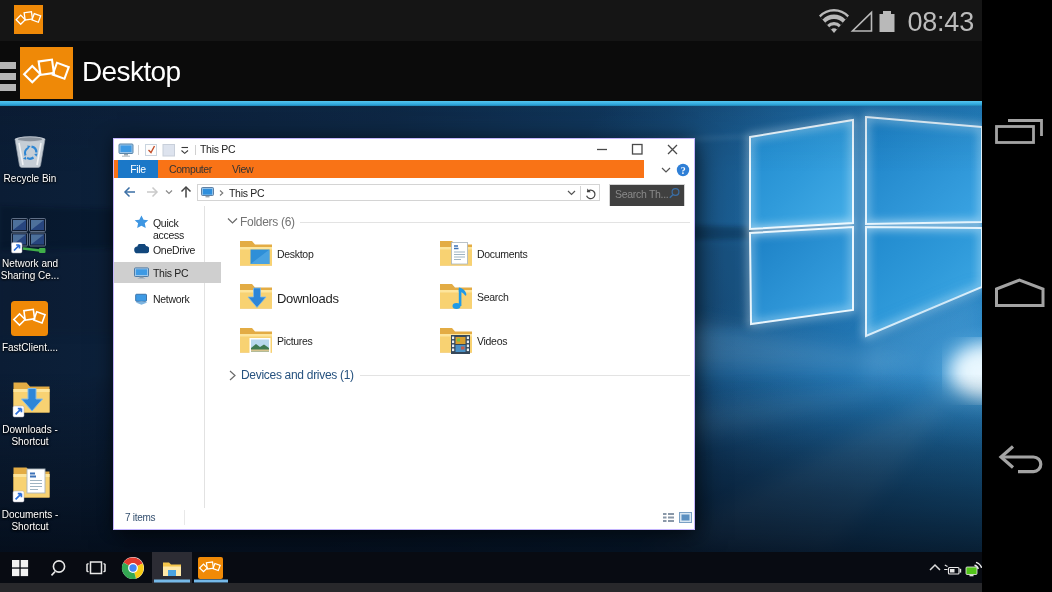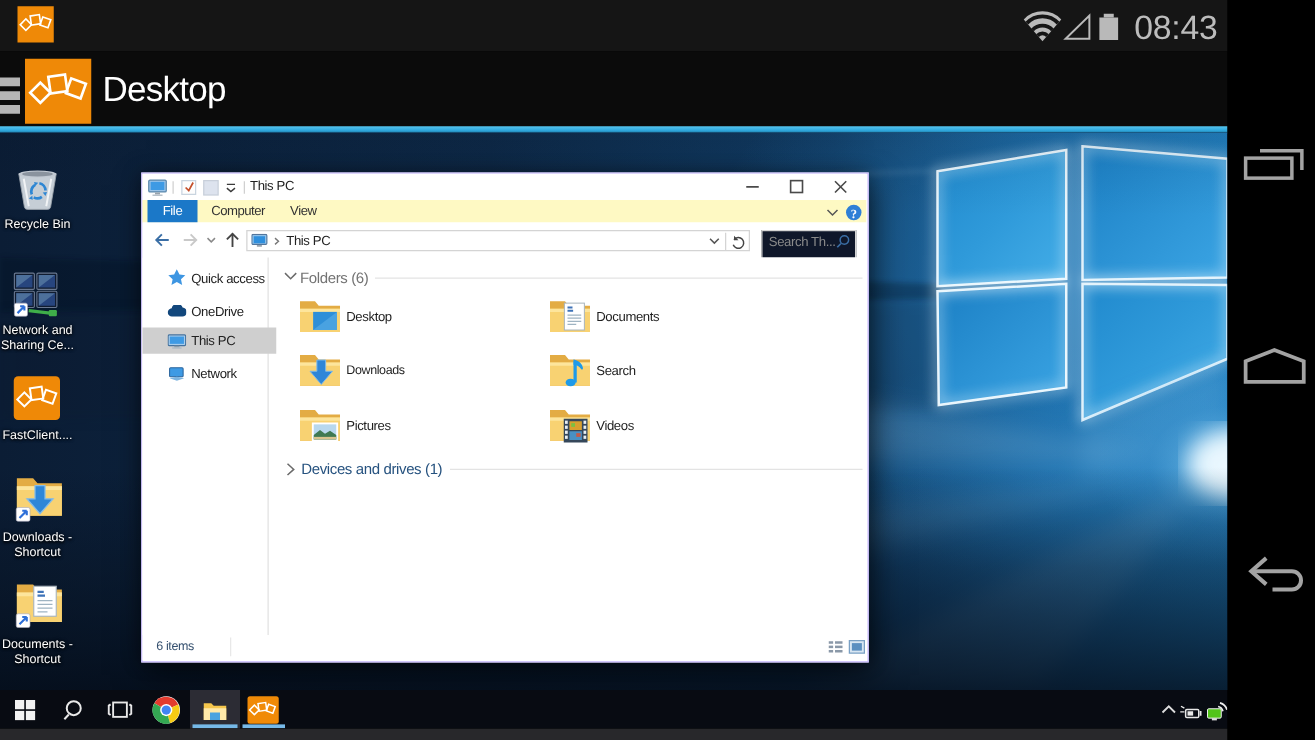--- a/index.html
+++ b/index.html
@@ -286,21 +286,21 @@
           <line x1="77.5" y1="3" x2="77.5" y2="13" stroke="#d0d0d0"></line>
         </svg>
         <div class="abs" style="left:86px;top:4px;font-size:10.5px;color:#222">This PC</div>
         <svg class="abs" style="left:478px;top:0" width="100" height="21" viewBox="0 0 100 21" stroke="#4a4a4a" fill="none">
           <line x1="5" y1="10.5" x2="15" y2="10.5" stroke-width="1.3"></line>
           <rect x="40.5" y="5.5" width="9.5" height="9.5" stroke-width="1.3"></rect>
           <path d="M76,6 L85,15 M85,6 L76,15" stroke-width="1.3"></path>
         </svg>
       </div>
 
-      <div class="abs" style="left:0;top:21px;width:579px;height:18px;background:#fef9c3">
+      <div class="abs" style="left:0;top:21px;width:530px;height:18px;background:#f97316">
         <div class="abs" style="left:4px;top:0;width:40px;height:18px;background:#1b78c8;color:#fff;font-size:10.5px;text-align:center;line-height:18px">File</div>
         <div class="abs" style="left:55px;top:0;font-size:10.5px;line-height:18px;color:#333;letter-spacing:-0.4px">Computer</div>
         <div class="abs" style="left:118px;top:0;font-size:10.5px;line-height:18px;color:#333">View</div>
         <svg class="abs" style="left:545px;top:3px" width="32" height="14" viewBox="0 0 32 14">
           <path d="M3,5 L7,9 L11,5" fill="none" stroke="#555" stroke-width="1.2"></path>
           <circle cx="24" cy="7" r="6.2" fill="#2f7fd6"></circle>
           <text x="24" y="11" text-anchor="middle" font-size="10" font-weight="bold" fill="#fff" font-family="Liberation Serif">?</text>
         </svg>
       </div>
 
@@ -332,32 +332,32 @@
           <div class="abs" style="left:31px;top:2px;font-size:10.5px;color:#222">This PC</div>
           <svg class="abs" style="left:366px;top:1px" width="36" height="14" viewBox="0 0 36 14">
             <path d="M4,5 L7.5,8.5 L11,5" fill="none" stroke="#555" stroke-width="1.2"></path>
             <line x1="16.5" y1="0" x2="16.5" y2="14" stroke="#d4d4d4"></line>
             <g fill="none" stroke="#444" stroke-width="1.2">
               <path d="M23.2,5.8 A4.3,4.3 0 1,1 22.6,9.8"></path>
               <path d="M23.2,2.6 L23.2,6.2 L26.8,6.2" stroke-width="0" fill="#444"></path>
             </g>
           </svg>
         </div>
-        <div class="abs" style="left:495px;top:6px;width:76px;height:27px;border:1px solid #d4d4d4;background:#0f172a">
+        <div class="abs" style="left:495px;top:6px;width:76px;height:27px;border:1px solid #d4d4d4;background:#404040">
           <div class="abs" style="left:5px;top:2.5px;font-size:10.5px;color:#8a8a8a">Search Th...</div>
           <svg class="abs" style="right:3px;top:2px" width="13" height="13" viewBox="0 0 13 13">
             <circle cx="7.5" cy="5" r="3.4" fill="none" stroke="#3a6ea5" stroke-width="1.2"></circle>
             <line x1="4.8" y1="7.8" x2="1.8" y2="10.8" stroke="#3a6ea5" stroke-width="1.4"></line>
           </svg>
         </div>
       </div>
 
       <div class="abs" style="left:0;top:67px;width:579px;height:302px;background:#fff">
 
-        <div class="abs" style="left:0;top:0;width:101px;height:302px;background:#fff;border-right:1px solid #e2e2e2">
+        <div class="abs" style="left:0;top:0;width:91px;height:302px;background:#fff;border-right:1px solid #e2e2e2">
           <div class="abs" style="left:0;top:56px;width:107px;height:21px;background:#cfcfcf"></div>
           <svg class="abs" style="left:20px;top:9px" width="16" height="14" viewBox="0 0 16 14">
             <path d="M8,0.5 L10.3,5 L15.3,5.6 L11.6,9 L12.6,14 L8,11.5 L3.4,14 L4.4,9 L0.7,5.6 L5.7,5 Z" fill="#3e96e2" transform="scale(0.93)"></path>
           </svg>
           <div class="abs" style="left:39px;top:11px;font-size:10.5px;color:#222">Quick access</div>
           <svg class="abs" style="left:20px;top:38px" width="15" height="11" viewBox="0 0 18 12">
             <path d="M4.5,10.5 a4,4 0 0 1 -0.5,-8 a5.5,5.5 0 0 1 10.5,-0.6 a4.2,4.2 0 0 1 -0.5,8.6 z" fill="#12477c"></path>
           </svg>
           <div class="abs" style="left:39px;top:37.5px;font-size:10.5px;color:#222">OneDrive</div>
           <svg class="abs" style="left:20px;top:61px" width="15" height="12.5" viewBox="0 0 18 14">
@@ -400,21 +400,21 @@
             </g>
           </svg>
           <div class="abs" style="left:255px;top:42px;font-size:10.5px;color:#1e1e1e">Documents</div>
 
           <svg class="abs" style="left:17px;top:76px" width="34" height="29" viewBox="0 0 34 29">
             <path d="M1,2 h12 l3,3.5 h17 v21 h-32 z" fill="#e3ac44"></path>
             <path d="M1,8 h32 v18.5 h-32 z" fill="#f8d272"></path>
             <path d="M1,8 h32 v2.5 h-32 z" fill="#fde59c"></path>
             <path d="M14.5,6 h7 v9 h5.5 l-9,10.5 l-9,-10.5 h5.5 z" fill="#2e86d8" stroke="#7db9e8" stroke-width="0.8"></path>
           </svg>
-          <div class="abs" style="left:55px;top:85px;font-size:10px;color:#1e1e1e">Downloads</div>
+          <div class="abs" style="left:55px;top:85px;font-size:13px;color:#1e1e1e">Downloads</div>
           <svg class="abs" style="left:217px;top:76px" width="34" height="29" viewBox="0 0 34 29">
             <path d="M1,2 h12 l3,3.5 h17 v21 h-32 z" fill="#e3ac44"></path>
             <path d="M1,8 h32 v18.5 h-32 z" fill="#f8d272"></path>
             <path d="M1,8 h32 v2.5 h-32 z" fill="#fde59c"></path>
             <g fill="#1e9ae8">
               <ellipse cx="17.5" cy="24" rx="4" ry="3"></ellipse>
               <rect x="19.8" y="7" width="2.6" height="17"></rect>
               <path d="M19.8,5.5 c0,0 6.5,1 7.5,6.5 c0.3,1.8 -0.8,2.2 -1.6,1 c-1.2,-1.8 -3,-3 -5.9,-3.2 z"></path>
             </g>
           </svg>
@@ -458,21 +458,21 @@
 
           <svg class="abs" style="left:4px;top:163px" width="14" height="12" viewBox="0 0 14 12">
             <path d="M4,2 L9,6.5 L4,11" fill="none" stroke="#6a6a6a" stroke-width="1.2"></path>
           </svg>
           <div class="abs" style="left:19px;top:162px;font-size:12px;color:#26527f">Devices and drives (1)</div>
           <div class="abs" style="left:138px;top:169px;width:330px;height:1px;background:#e3e3e3"></div>
         </div>
       </div>
 
       <div class="abs" style="left:0;top:369px;width:579px;height:20px;background:#fff">
-        <div class="abs" style="left:11px;top:4px;font-size:10px;color:#35506f">6 items</div>
+        <div class="abs" style="left:11px;top:4px;font-size:10px;color:#35506f">7 items</div>
         <div class="abs" style="left:70px;top:2px;width:1px;height:15px;background:#e8e8e8"></div>
         <svg class="abs" style="left:548px;top:3px" width="30" height="14" viewBox="0 0 30 14">
           <g fill="#8a98a8">
             <rect x="1" y="2" width="3.5" height="2"></rect>
               <rect x="6" y="2" width="6" height="2"></rect>
             <rect x="1" y="5.5" width="3.5" height="2"></rect>
               <rect x="6" y="5.5" width="6" height="2"></rect>
             <rect x="1" y="9" width="3.5" height="2"></rect>
               <rect x="6" y="9" width="6" height="2"></rect>
           </g>

